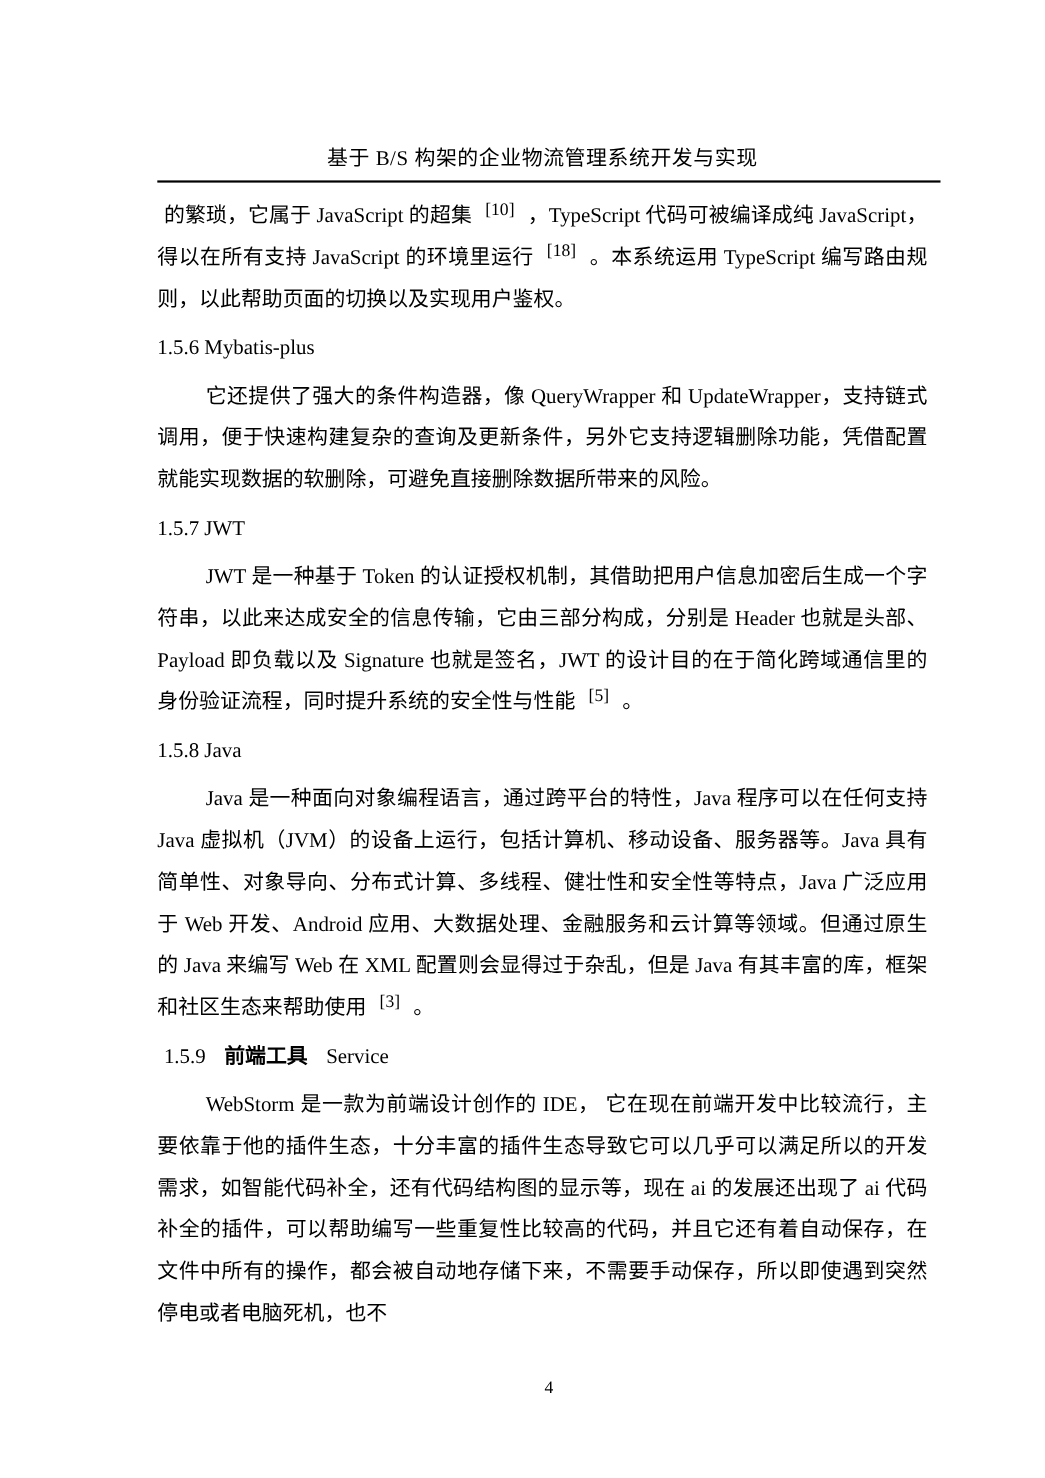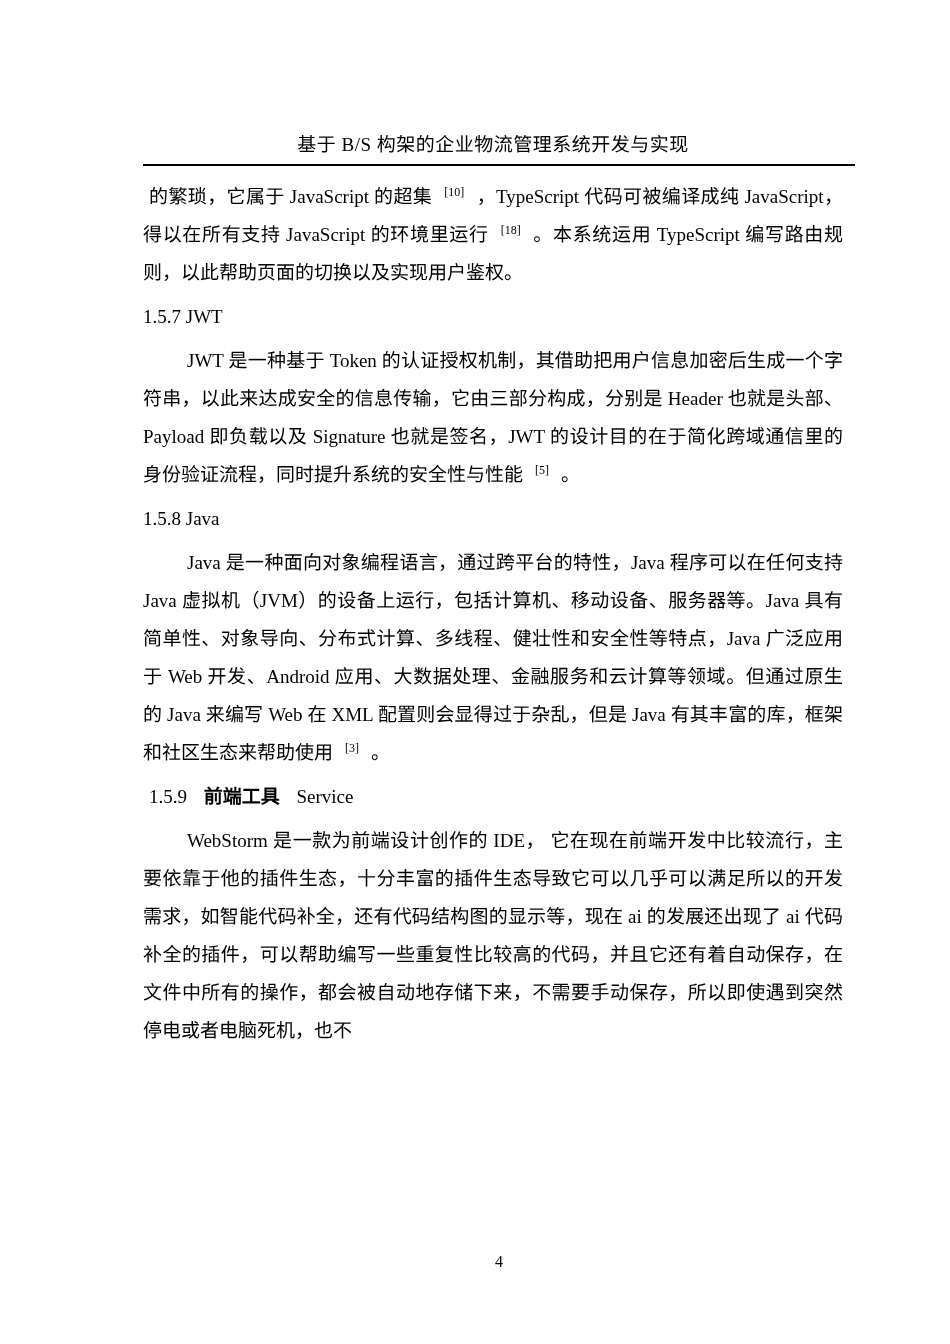--- a/index.html
+++ b/index.html
@@ -41,21 +41,21 @@
   .para.no-indent { text-indent: 0; }
   .heading {
     font-size: 19px;
     font-weight: normal;
     line-height: 38px;
     text-align: left;
     text-indent: 0;
   }
   .heading .bold-part { font-weight: bold; }
   sup.cite {
-    font-size: 12px;
+    font-size: 16px;
     vertical-align: super;
     line-height: 0;
   }
   .page-number {
     position: absolute;
     left: 0;
     bottom: 84px;
     width: 100%;
     text-align: center;
     font-size: 16px;
@@ -69,22 +69,24 @@
 
   <header>
     <div class="doc-header">基于 B/S 构架的企业物流管理系统开发与实现</div>
     <div class="header-rule"></div>
   </header>
 
   <main class="doc-body">
 
     <p class="para no-indent"><span>的繁琐，它属于 JavaScript 的超集</span><sup class="cite">[10]</sup><span>，TypeScript 代码可被编译成纯 JavaScript，得以在所有支持 JavaScript 的环境里运行</span><sup class="cite">[18]</sup><span>。本系统运用 TypeScript 编写路由规则，以此帮助页面的切换以及实现用户鉴权。</span></p>
 
+    <h3 class="heading">1.5.6 Mybatis-plus</h3>
 
 
+    <p class="para"><span>它还提供了强大的条件构造器，像 QueryWrapper 和 UpdateWrapper，支持链式调用，便于快速构建复杂的查询及更新条件，另外它支持逻辑删除功能，凭借配置就能实现数据的软删除，可避免直接删除数据所带来的风险。</span></p>
 
     <h3 class="heading">1.5.7 JWT</h3>
 
     <p class="para"><span>JWT 是一种基于 Token 的认证授权机制，其借助把用户信息加密后生成一个字符串，以此来达成安全的信息传输，它由三部分构成，分别是 Header 也就是头部、Payload 即负载以及 Signature 也就是签名，JWT 的设计目的在于简化跨域通信里的身份验证流程，同时提升系统的安全性与性能</span><sup class="cite">[5]</sup><span>。</span></p>
 
     <h3 class="heading">1.5.8 Java</h3>
 
     <p class="para"><span>Java 是一种面向对象编程语言，通过跨平台的特性，Java 程序可以在任何支持 Java 虚拟机（JVM）的设备上运行，包括计算机、移动设备、服务器等。Java 具有简单性、对象导向、分布式计算、多线程、健壮性和安全性等特点，Java 广泛应用于 Web 开发、Android 应用、大数据处理、金融服务和云计算等领域。但通过原生的 Java 来编写 Web 在 XML 配置则会显得过于杂乱，但是 Java 有其丰富的库，框架和社区生态来帮助使用</span><sup class="cite">[3]</sup><span>。</span></p>
 
     <h3 class="heading"><span>1.5.9 </span><span class="bold-part">前端工具</span><span> Service</span></h3>

